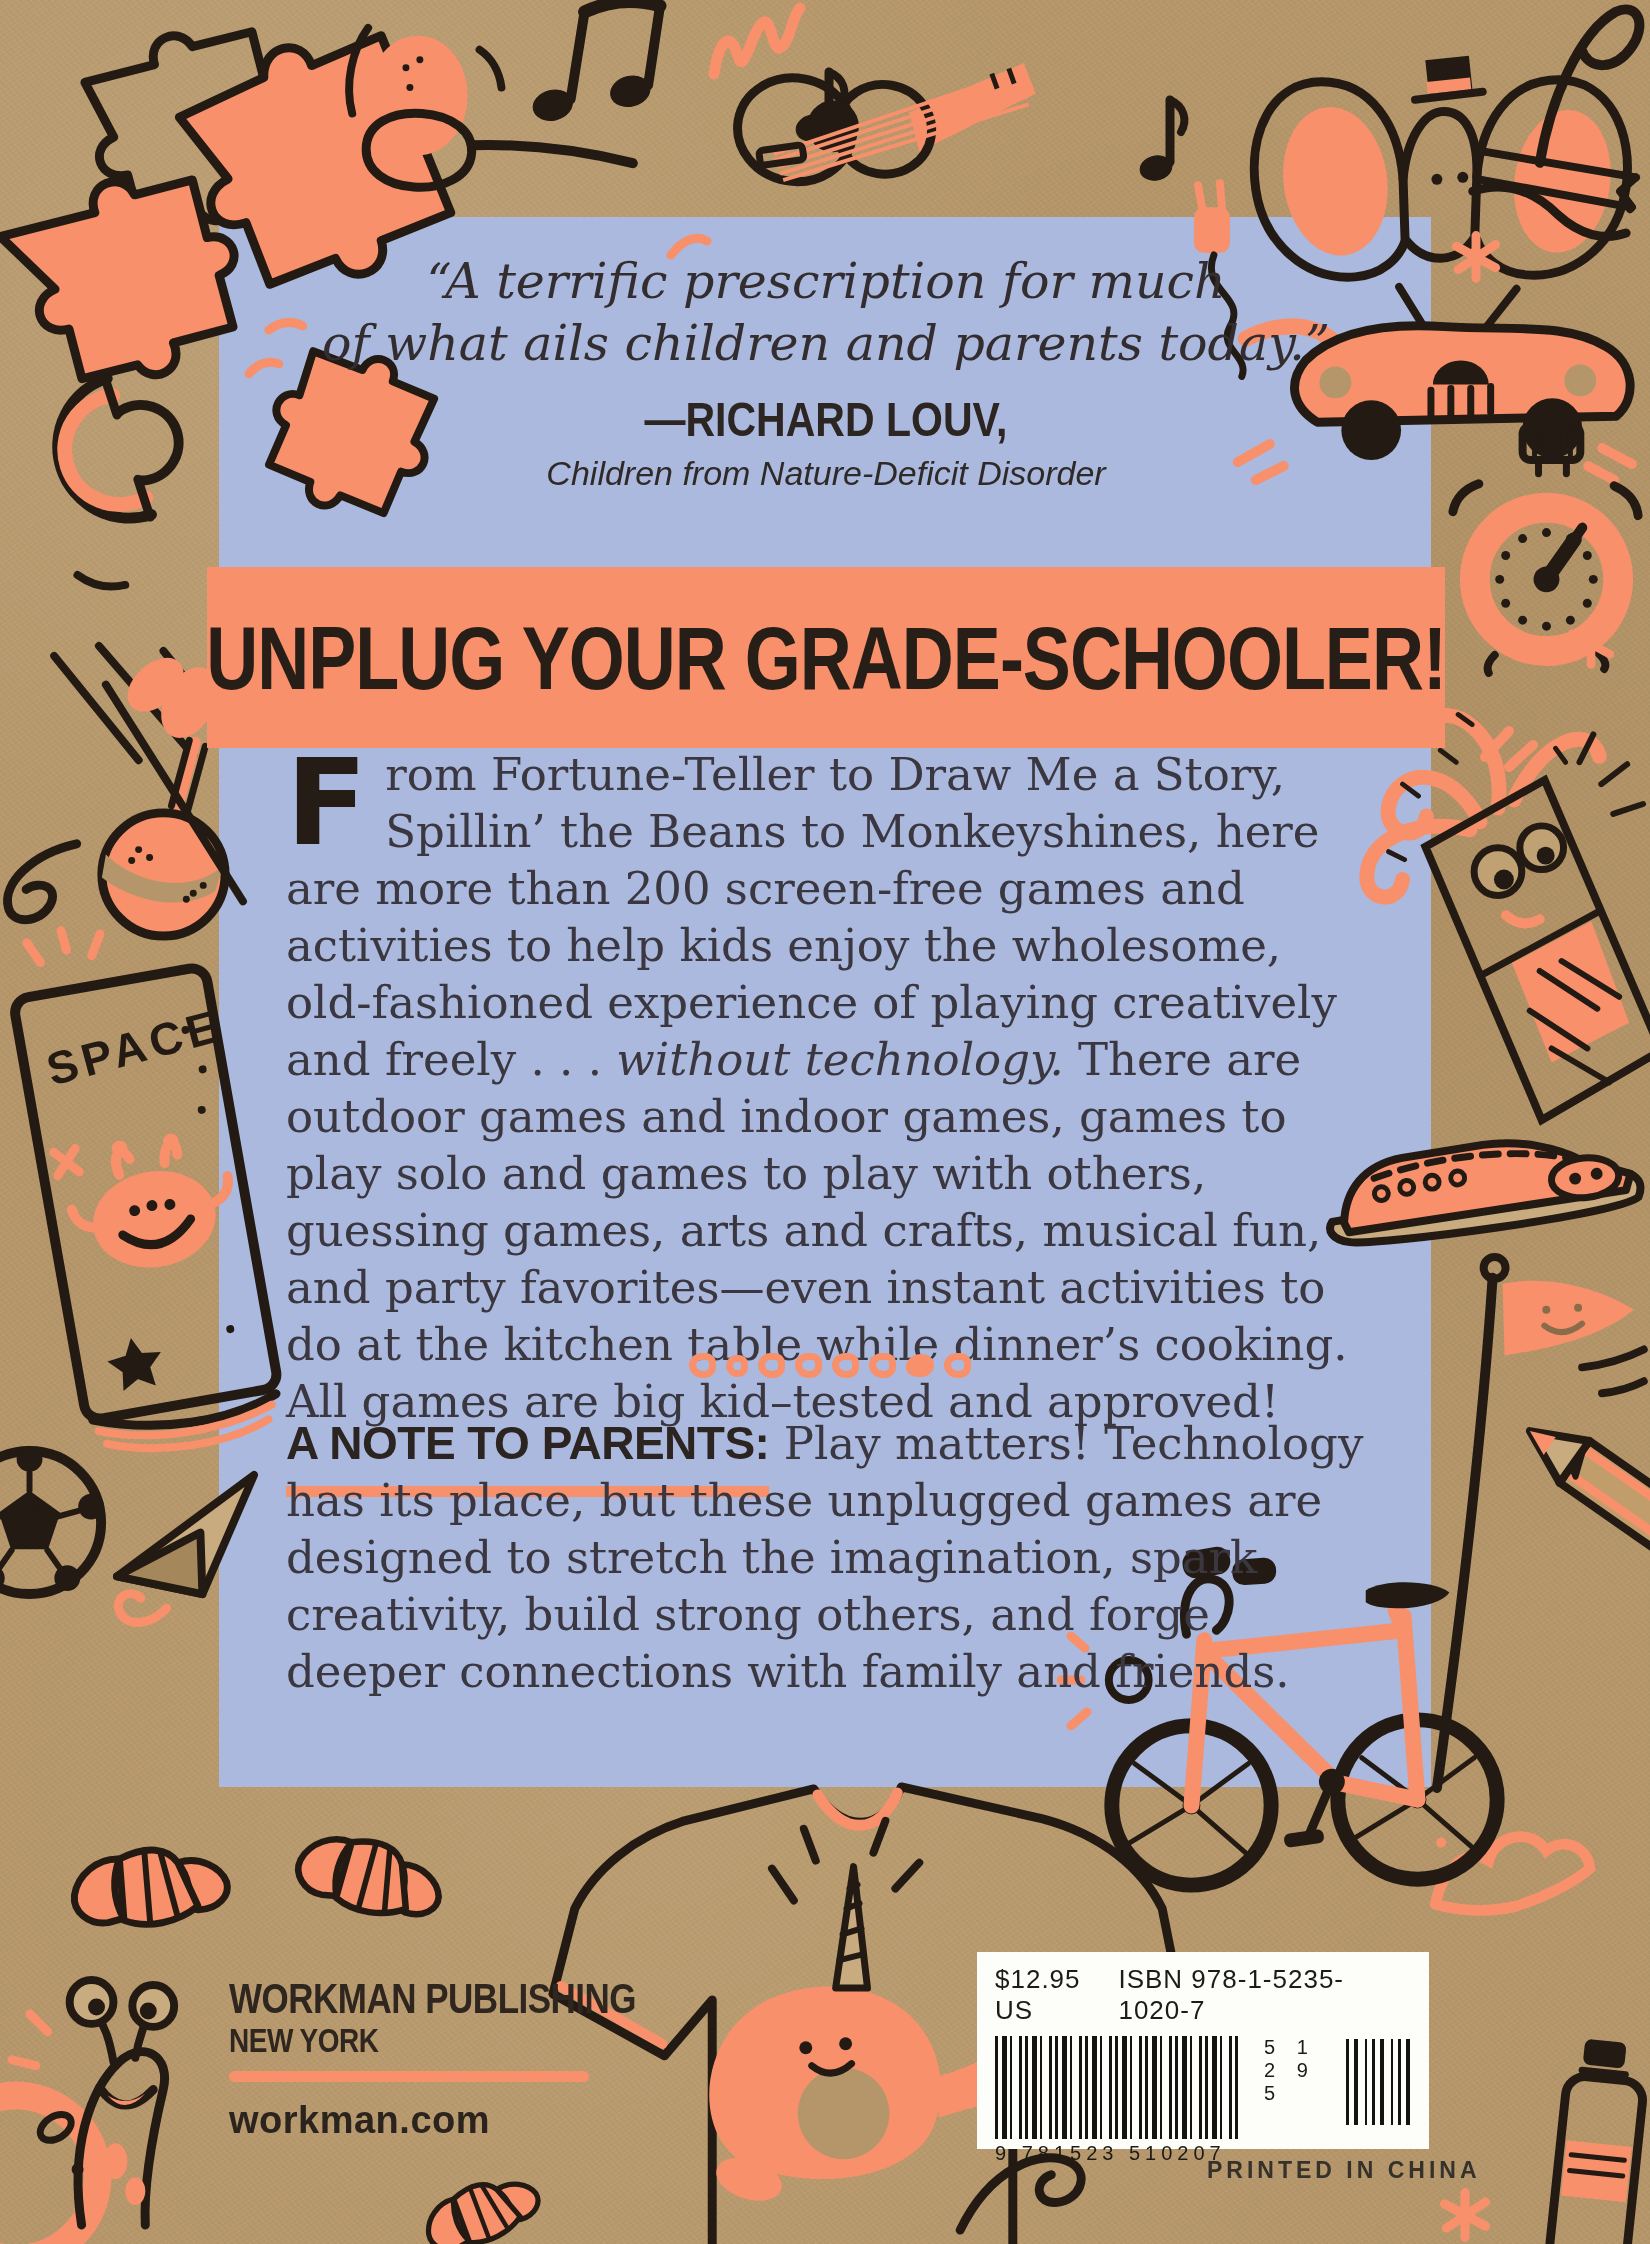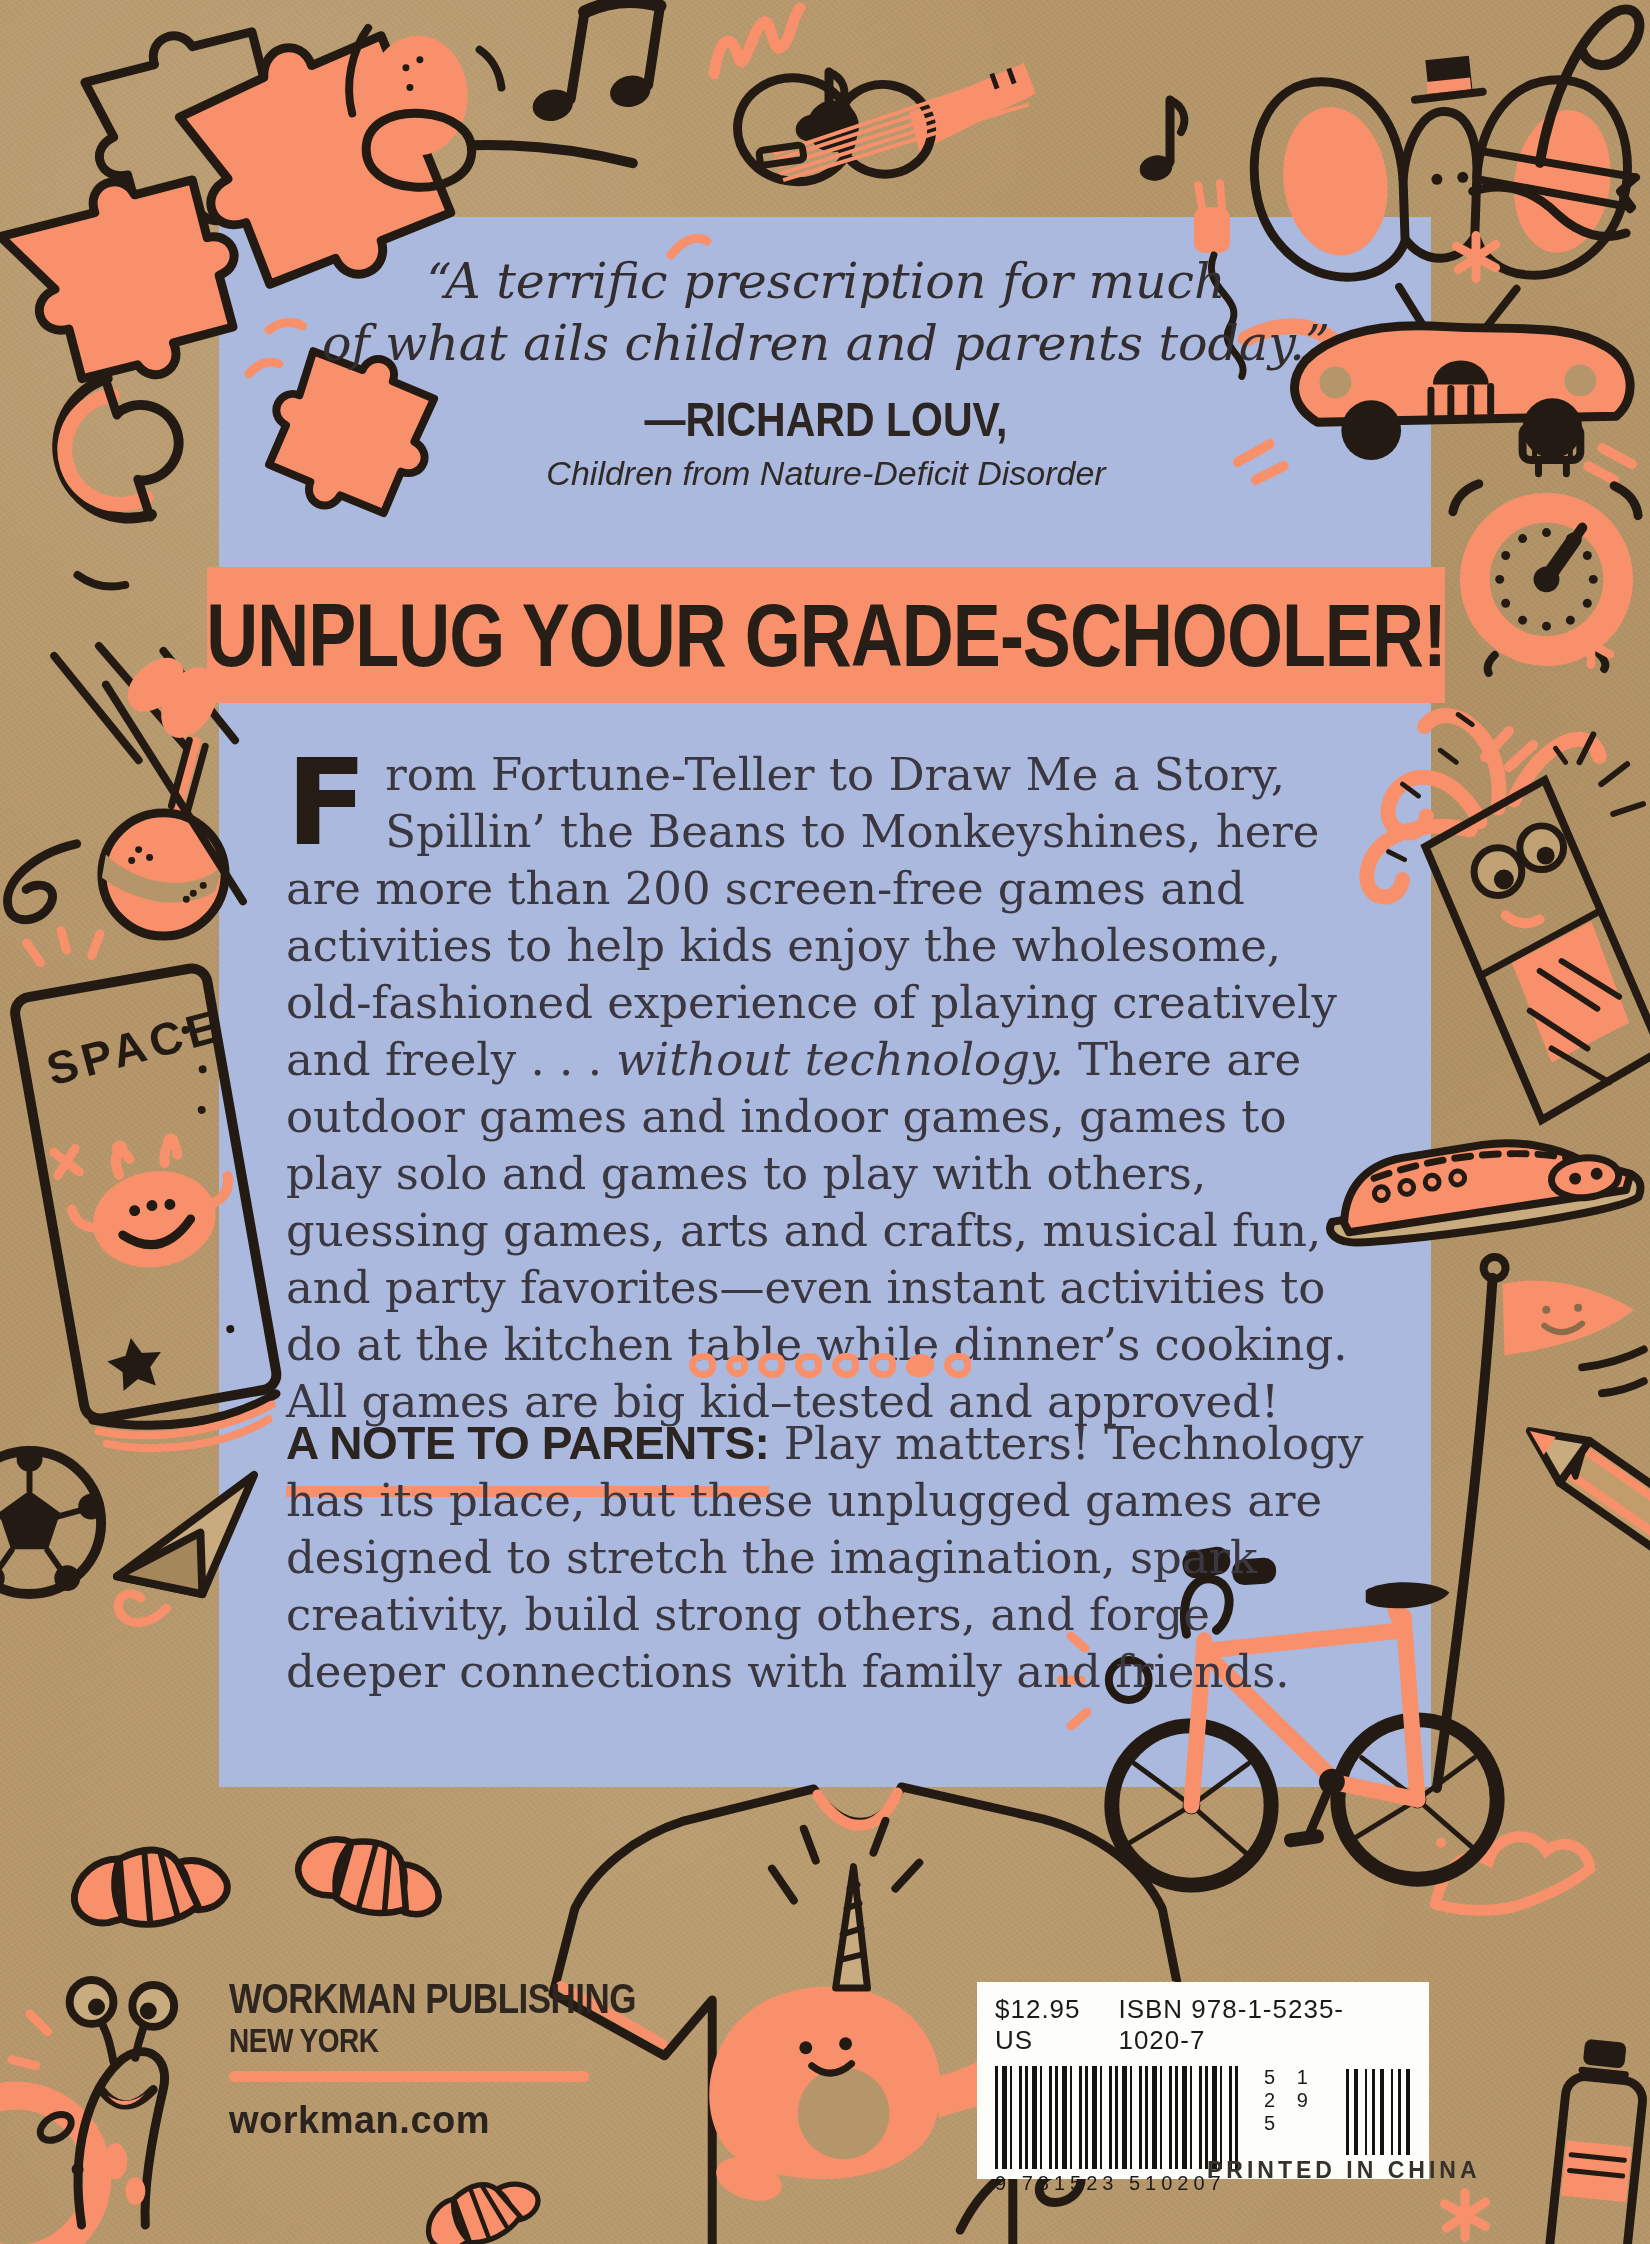--- a/index.html
+++ b/index.html
@@ -12,21 +12,21 @@
     background-image:
       radial-gradient(circle at 18% 12%, rgba(255,244,220,.10), transparent 32%),
       radial-gradient(circle at 78% 38%, rgba(90,60,25,.08), transparent 40%),
       radial-gradient(circle at 40% 80%, rgba(255,240,210,.08), transparent 38%),
       repeating-linear-gradient(47deg, rgba(120,92,52,.05) 0 2px, transparent 2px 5px),
       repeating-linear-gradient(-33deg, rgba(255,240,214,.05) 0 1px, transparent 1px 4px);
     font-family:"DejaVu Serif", serif; color:var(--body);
   }
   .doodle{position:absolute;pointer-events:none;}
   .panel{position:absolute;left:219px;top:217px;width:1212px;height:1570px;background:var(--blue);}
-  .banner{position:absolute;left:207px;top:567px;width:1238px;height:136px;background:var(--orange);
+  .banner{position:absolute;left:207px;top:567px;width:1238px;height:181px;background:var(--orange);
     display:flex;align-items:center;justify-content:center;z-index:5;}
   .banner-text{font-family:"Liberation Sans",sans-serif;font-weight:bold;font-size:72px;
     letter-spacing:-1px;color:#271f17;transform:scaleY(1.24);white-space:nowrap;}
   .quote-block{position:absolute;left:249px;top:251px;width:1154px;text-align:center;z-index:6;}
   .quote-line{font-style:italic;font-size:49px;line-height:62px;color:#332d2f;}
   .attribution{margin-top:22px;font-family:"Liberation Sans",sans-serif;font-weight:bold;
     font-size:41px;color:#2c2522;transform:scaleY(1.18);}
   .author-line{font-family:"Liberation Sans",sans-serif;font-style:italic;font-size:34px;
     line-height:43px;color:#2f2a28;}
   .author-wrap{margin-top:8px;}
@@ -46,21 +46,21 @@
     padding-bottom:28px;}
   .publisher{position:absolute;left:229px;top:1974px;z-index:6;color:#2f2620;}
   .pub-name{font-family:"Liberation Sans",sans-serif;font-weight:bold;font-size:35px;
     letter-spacing:-0.5px;transform:scaleY(1.22);transform-origin:left top;}
   .pub-city{font-family:"Liberation Sans",sans-serif;font-weight:bold;font-size:28px;
     letter-spacing:-0.5px;transform:scaleY(1.18);transform-origin:left top;margin-top:9px;}
   .pub-line{width:360px;height:11px;background:var(--orange);border-radius:6px;margin-top:16px;}
   .pub-site{font-family:"Liberation Sans",sans-serif;font-weight:bold;font-size:38px;
     letter-spacing:0.5px;margin-top:17px;color:#2b231e;}
   .barcode-panel{position:absolute;left:977px;top:1952px;width:452px;height:197px;background:#fdfdfa;
-    z-index:6;padding:12px 18px 10px 18px;box-sizing:border-box;font-family:"Liberation Sans",sans-serif;color:#1d1b18;margin-top:30px;}
+    z-index:6;padding:12px 18px 10px 18px;box-sizing:border-box;font-family:"Liberation Sans",sans-serif;color:#1d1b18;}
   .bc-top{display:flex;justify-content:space-between;font-size:26px;letter-spacing:1px;}
   .bc-main{display:flex;gap:22px;margin-top:10px;}
   .bc-bars{width:247px;height:103px;
     background:repeating-linear-gradient(90deg,#15130f 0 3px,transparent 3px 7px,#15130f 7px 12px,transparent 12px 15px,#15130f 15px 17px,transparent 17px 24px,#15130f 24px 27px,transparent 27px 30px);}
   .bc-ean{font-size:20px;letter-spacing:5px;margin-top:3px;}
   .bc-addon{display:flex;flex-direction:row;}
   .bc-addon-digits{font-size:20px;letter-spacing:8px;}
   .bc-addon-bars{width:119px;height:86px;margin-top:3px;
     background:repeating-linear-gradient(90deg,#15130f 0 3px,transparent 3px 8px,#15130f 8px 12px,transparent 12px 19px,#15130f 19px 21px,transparent 21px 26px);}
   .printed{position:absolute;left:1207px;top:2157px;font-family:"Liberation Sans",sans-serif;

